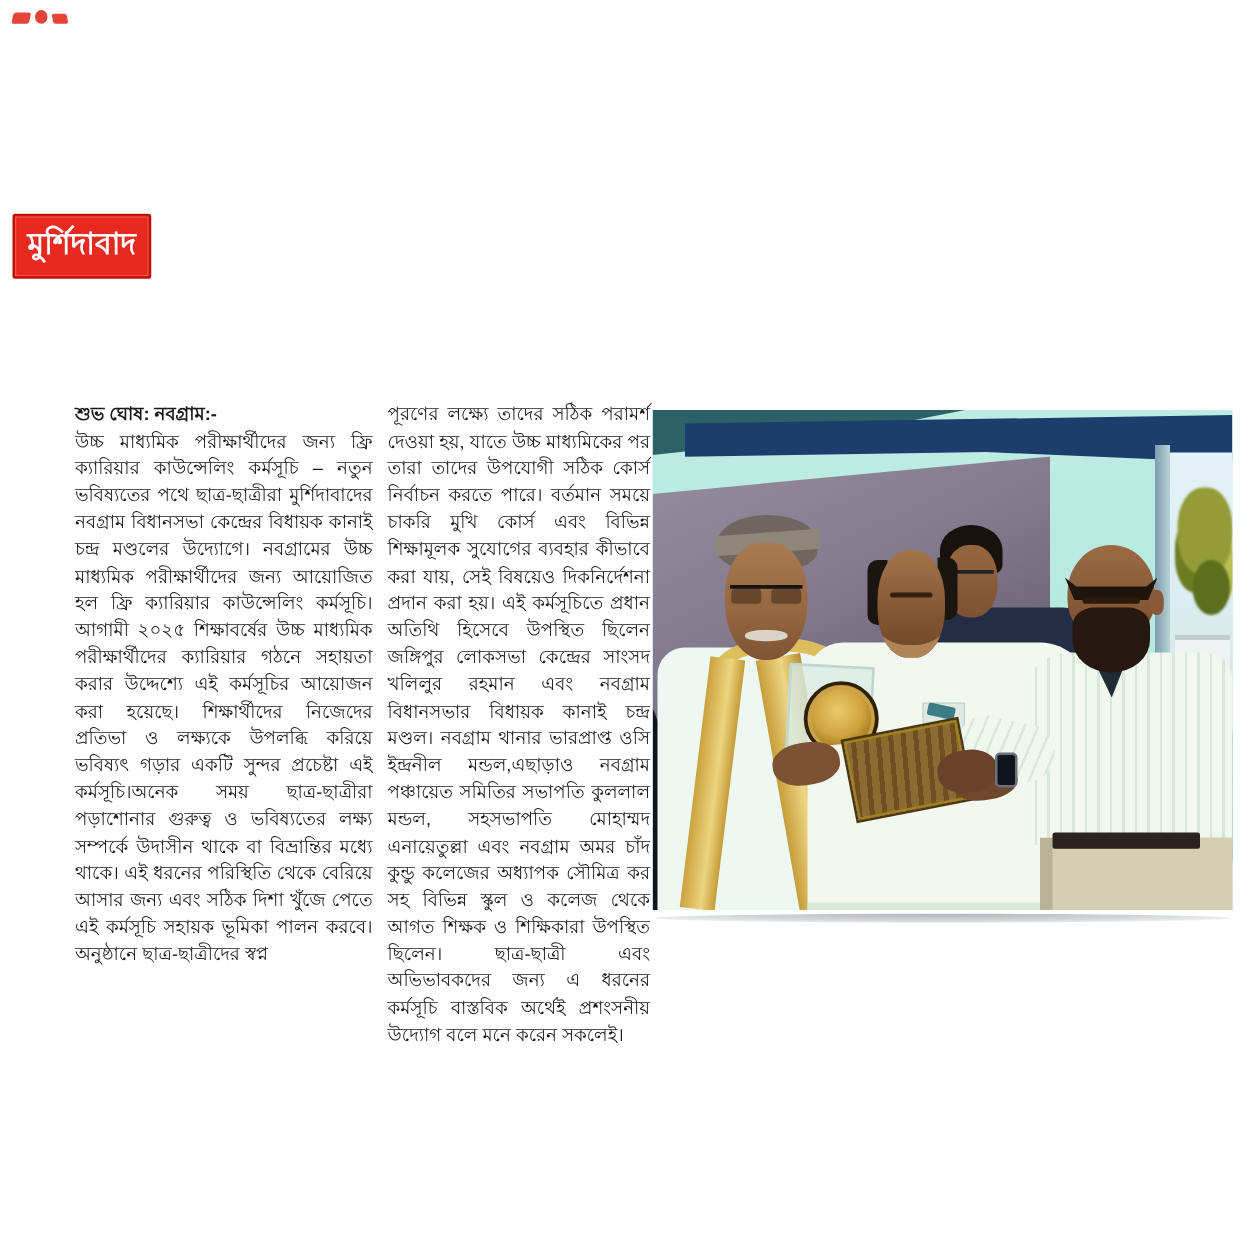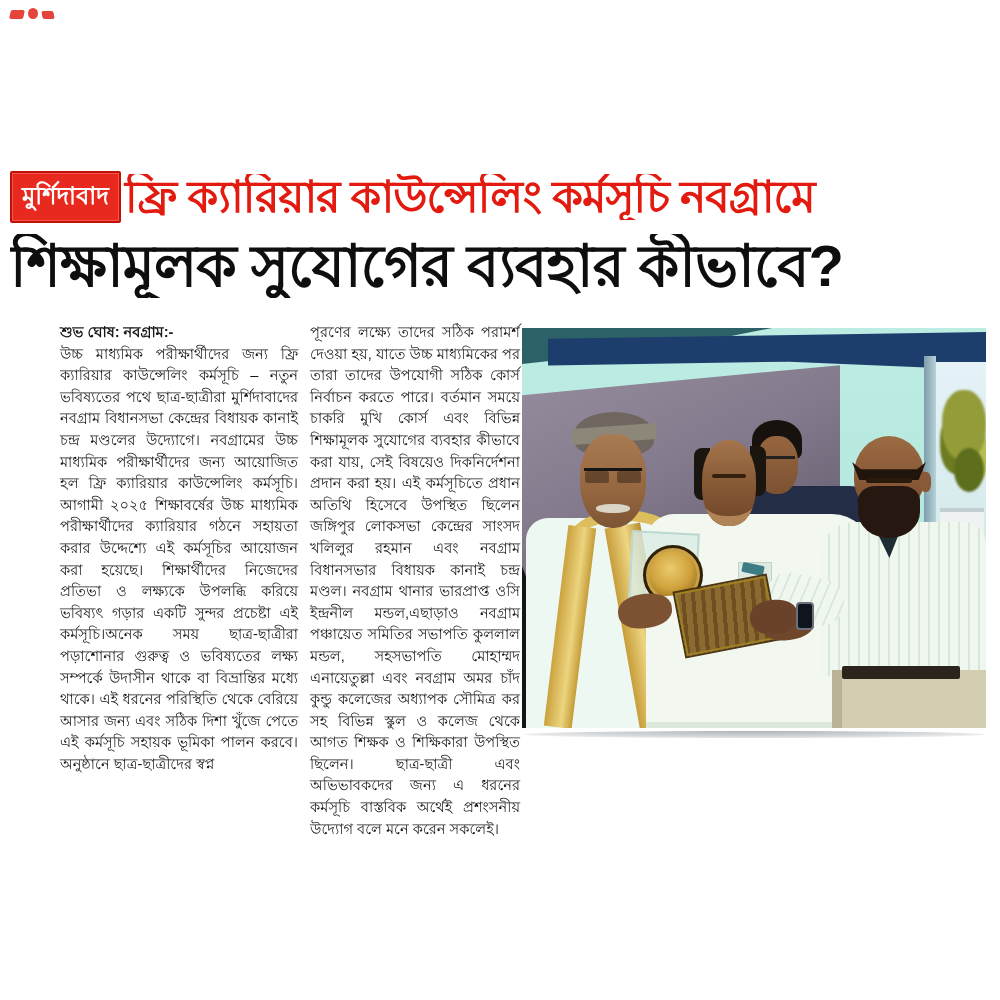--- a/index.html
+++ b/index.html
@@ -142,24 +142,22 @@
 <div class="page">
 
   <div class="corner-artifact">
       <i></i>
       <i></i>
       <i></i>
     </div>
 
   <div class="kicker-row">
     <span class="location-box">মুর্শিদাবাদ</span>
-    <span class="kicker-headline">ফ্রি ক্যারিয়ার কাউন্সেলিং কর্মসূচি নবগ্রামে</span>
   </div>
 
-  <div class="main-headline">শিক্ষামূলক সুযোগের ব্যবহার কীভাবে?</div>
 
   <div class="article">
     <div class="col col1">
       <span class="byline">শুভ ঘোষ: নবগ্রাম:-</span>
       <span>উচ্চ মাধ্যমিক পরীক্ষার্থীদের জন্য ফ্রি ক্যারিয়ার কাউন্সেলিং কর্মসূচি – নতুন ভবিষ্যতের পথে ছাত্র-ছাত্রীরা মুর্শিদাবাদের নবগ্রাম বিধানসভা কেন্দ্রের বিধায়ক কানাই চন্দ্র মণ্ডলের উদ্যোগে। নবগ্রামের উচ্চ মাধ্যমিক পরীক্ষার্থীদের জন্য আয়োজিত হল ফ্রি ক্যারিয়ার কাউন্সেলিং কর্মসূচি। আগামী ২০২৫ শিক্ষাবর্ষের উচ্চ মাধ্যমিক পরীক্ষার্থীদের ক্যারিয়ার গঠনে সহায়তা করার উদ্দেশ্যে এই কর্মসূচির আয়োজন করা হয়েছে। শিক্ষার্থীদের নিজেদের প্রতিভা ও লক্ষ্যকে উপলব্ধি করিয়ে ভবিষ্যৎ গড়ার একটি সুন্দর প্রচেষ্টা এই কর্মসূচি।অনেক সময় ছাত্র-ছাত্রীরা পড়াশোনার গুরুত্ব ও ভবিষ্যতের লক্ষ্য সম্পর্কে উদাসীন থাকে বা বিভ্রান্তির মধ্যে থাকে। এই ধরনের পরিস্থিতি থেকে বেরিয়ে আসার জন্য এবং সঠিক দিশা খুঁজে পেতে এই কর্মসূচি সহায়ক ভূমিকা পালন করবে। অনুষ্ঠানে ছাত্র-ছাত্রীদের স্বপ্ন</span>
     </div>
     <div class="col col2">
       <span>পূরণের লক্ষ্যে তাদের সঠিক পরামর্শ দেওয়া হয়, যাতে উচ্চ মাধ্যমিকের পর তারা তাদের উপযোগী সঠিক কোর্স নির্বাচন করতে পারে। বর্তমান সময়ে চাকরি মুখি কোর্স এবং বিভিন্ন শিক্ষামূলক সুযোগের ব্যবহার কীভাবে করা যায়, সেই বিষয়েও দিকনির্দেশনা প্রদান করা হয়। এই কর্মসূচিতে প্রধান অতিথি হিসেবে উপস্থিত ছিলেন জঙ্গিপুর লোকসভা কেন্দ্রের সাংসদ খলিলুর রহমান এবং নবগ্রাম বিধানসভার বিধায়ক কানাই চন্দ্র মণ্ডল। নবগ্রাম থানার ভারপ্রাপ্ত ওসি ইন্দ্রনীল মন্ডল,এছাড়াও নবগ্রাম পঞ্চায়েত সমিতির সভাপতি কুললাল মন্ডল, সহসভাপতি মোহাম্মদ এনায়েতুল্লা এবং নবগ্রাম অমর চাঁদ কুন্ডু কলেজের অধ্যাপক সৌমিত্র কর সহ বিভিন্ন স্কুল ও কলেজ থেকে আগত শিক্ষক ও শিক্ষিকারা উপস্থিত ছিলেন। ছাত্র-ছাত্রী এবং অভিভাবকদের জন্য এ ধরনের কর্মসূচি বাস্তবিক অর্থেই প্রশংসনীয় উদ্যোগ বলে মনে করেন সকলেই।</span>
     </div>
   </div>

